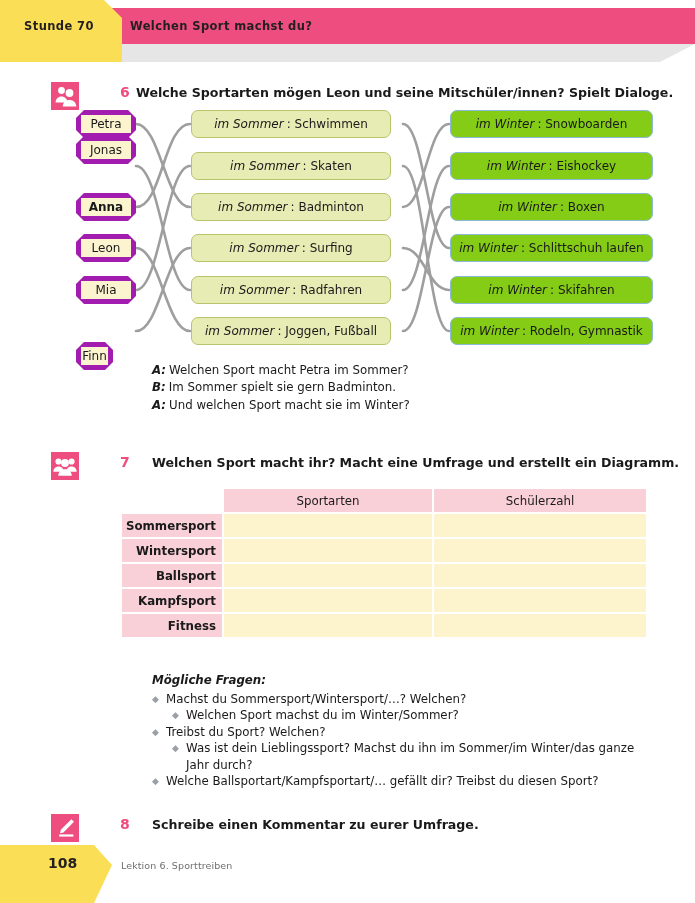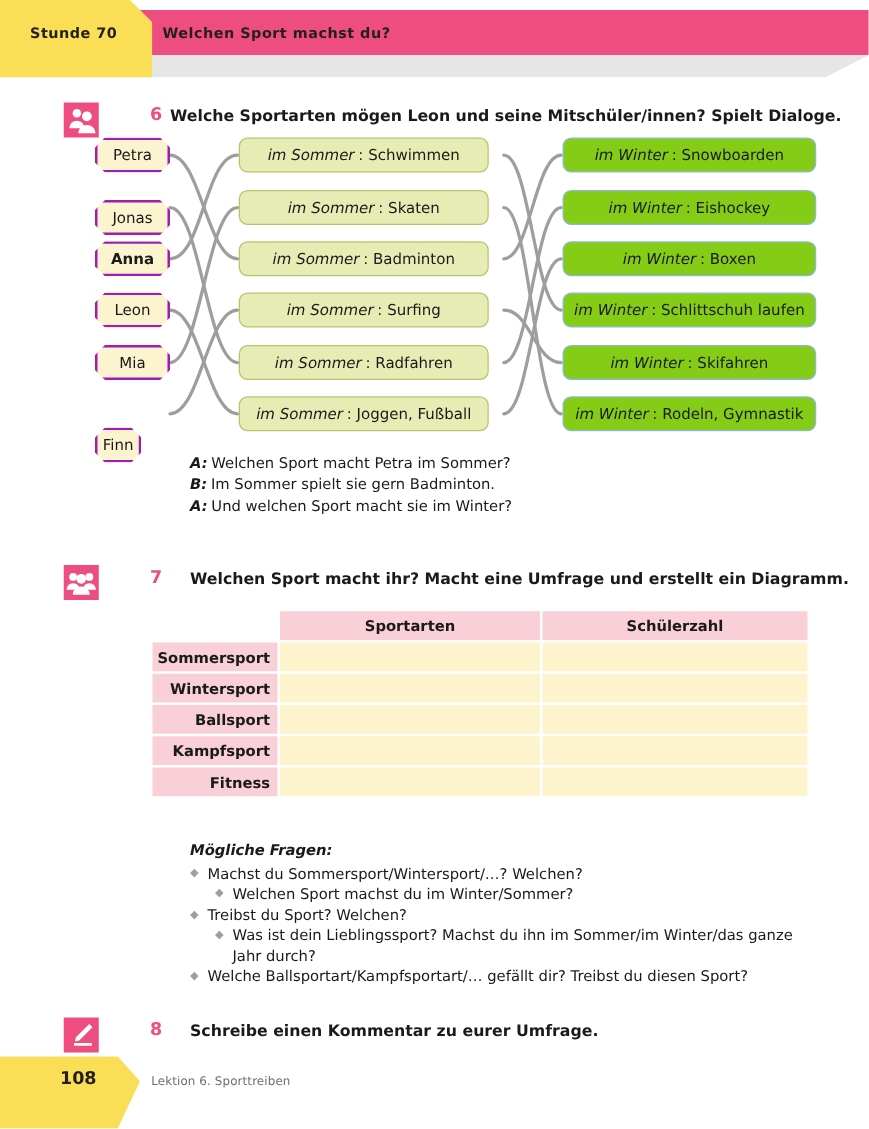--- a/index.html
+++ b/index.html
@@ -100,21 +100,21 @@
     display: flex;
     align-items: center;
     justify-content: center;
     font-size: 12px;
     color: #1a1a1a;
     white-space: nowrap;
     z-index: 3;
   }
   .m-name {
     background: #fbf4ce;
-    border: 2px solid #a21caf;
+    border: 5px solid #a21caf;
     
     border-radius: 3px;
     clip-path: polygon(8px 0, calc(100% - 8px) 0, 100% 8px, 100% calc(100% - 8px),
                        calc(100% - 8px) 100%, 8px 100%, 0 calc(100% - 8px), 0 8px);
   }
   .m-summer {
     background: #e7ecb4;
     border: 1px solid #b9c46a;
     border-radius: 7px;
   }
@@ -156,21 +156,21 @@
     padding: 0;
     margin: 0;
   }
   .st-corner {
     width: 100px; height: 23px;
     background: #ffffff;
   }
   .st-head {
     height: 23px;
     background: #f9cfd8;
-    font-weight: bold;
+    font-weight: normal;
     color: #1a1a1a;
     text-align: center;
     vertical-align: middle;
   }
   .st-head.c1 { width: 208px; }
   .st-head.c2 { width: 212px; }
   .st-rowlabel {
     width: 100px; height: 23px;
     background: #f9cfd8;
     font-weight: bold;
@@ -275,21 +275,21 @@
     <path d="M403 124 C 424 124, 428 248, 449 248"></path>
     <path d="M403 166 C 424 166, 428 331, 449 331"></path>
     <path d="M403 207 C 424 207, 428 124, 449 124"></path>
     <path d="M403 248 C 424 248, 428 290, 449 290"></path>
     <path d="M403 290 C 424 290, 428 166, 449 166"></path>
     <path d="M403 331 C 424 331, 428 207, 449 207"></path>
   </g>
 </svg>
 
 <div class="m-box m-name" style="left:76px; top:110px; width:60px; height:28px;">Petra</div>
-<div class="m-box m-name" style="left:76px; top:160px; width:60px; height:28px;">Jonas</div>
+<div class="m-box m-name" style="left:76px; top:136px; width:60px; height:28px;">Jonas</div>
 <div class="m-box m-name" style="left:76px; top:193px; width:60px; height:28px;font-weight:bold;">Anna</div>
 <div class="m-box m-name" style="left:76px; top:234px; width:60px; height:28px;">Leon</div>
 <div class="m-box m-name" style="left:76px; top:276px; width:60px; height:28px;">Mia</div>
 <div class="m-box m-name" style="left:76px; top:322px; width:37px; height:28px;margin-top:20px;">Finn</div>
 
 <div class="m-box m-summer" style="left:191px; top:110px; width:200px; height:28px;">
   <i>im Sommer</i><span>:</span>&nbsp;<span>Schwimmen</span>
 </div>
 <div class="m-box m-summer" style="left:191px; top:152px; width:200px; height:28px;">
   <i>im Sommer</i><span>:</span>&nbsp;<span>Skaten</span>

